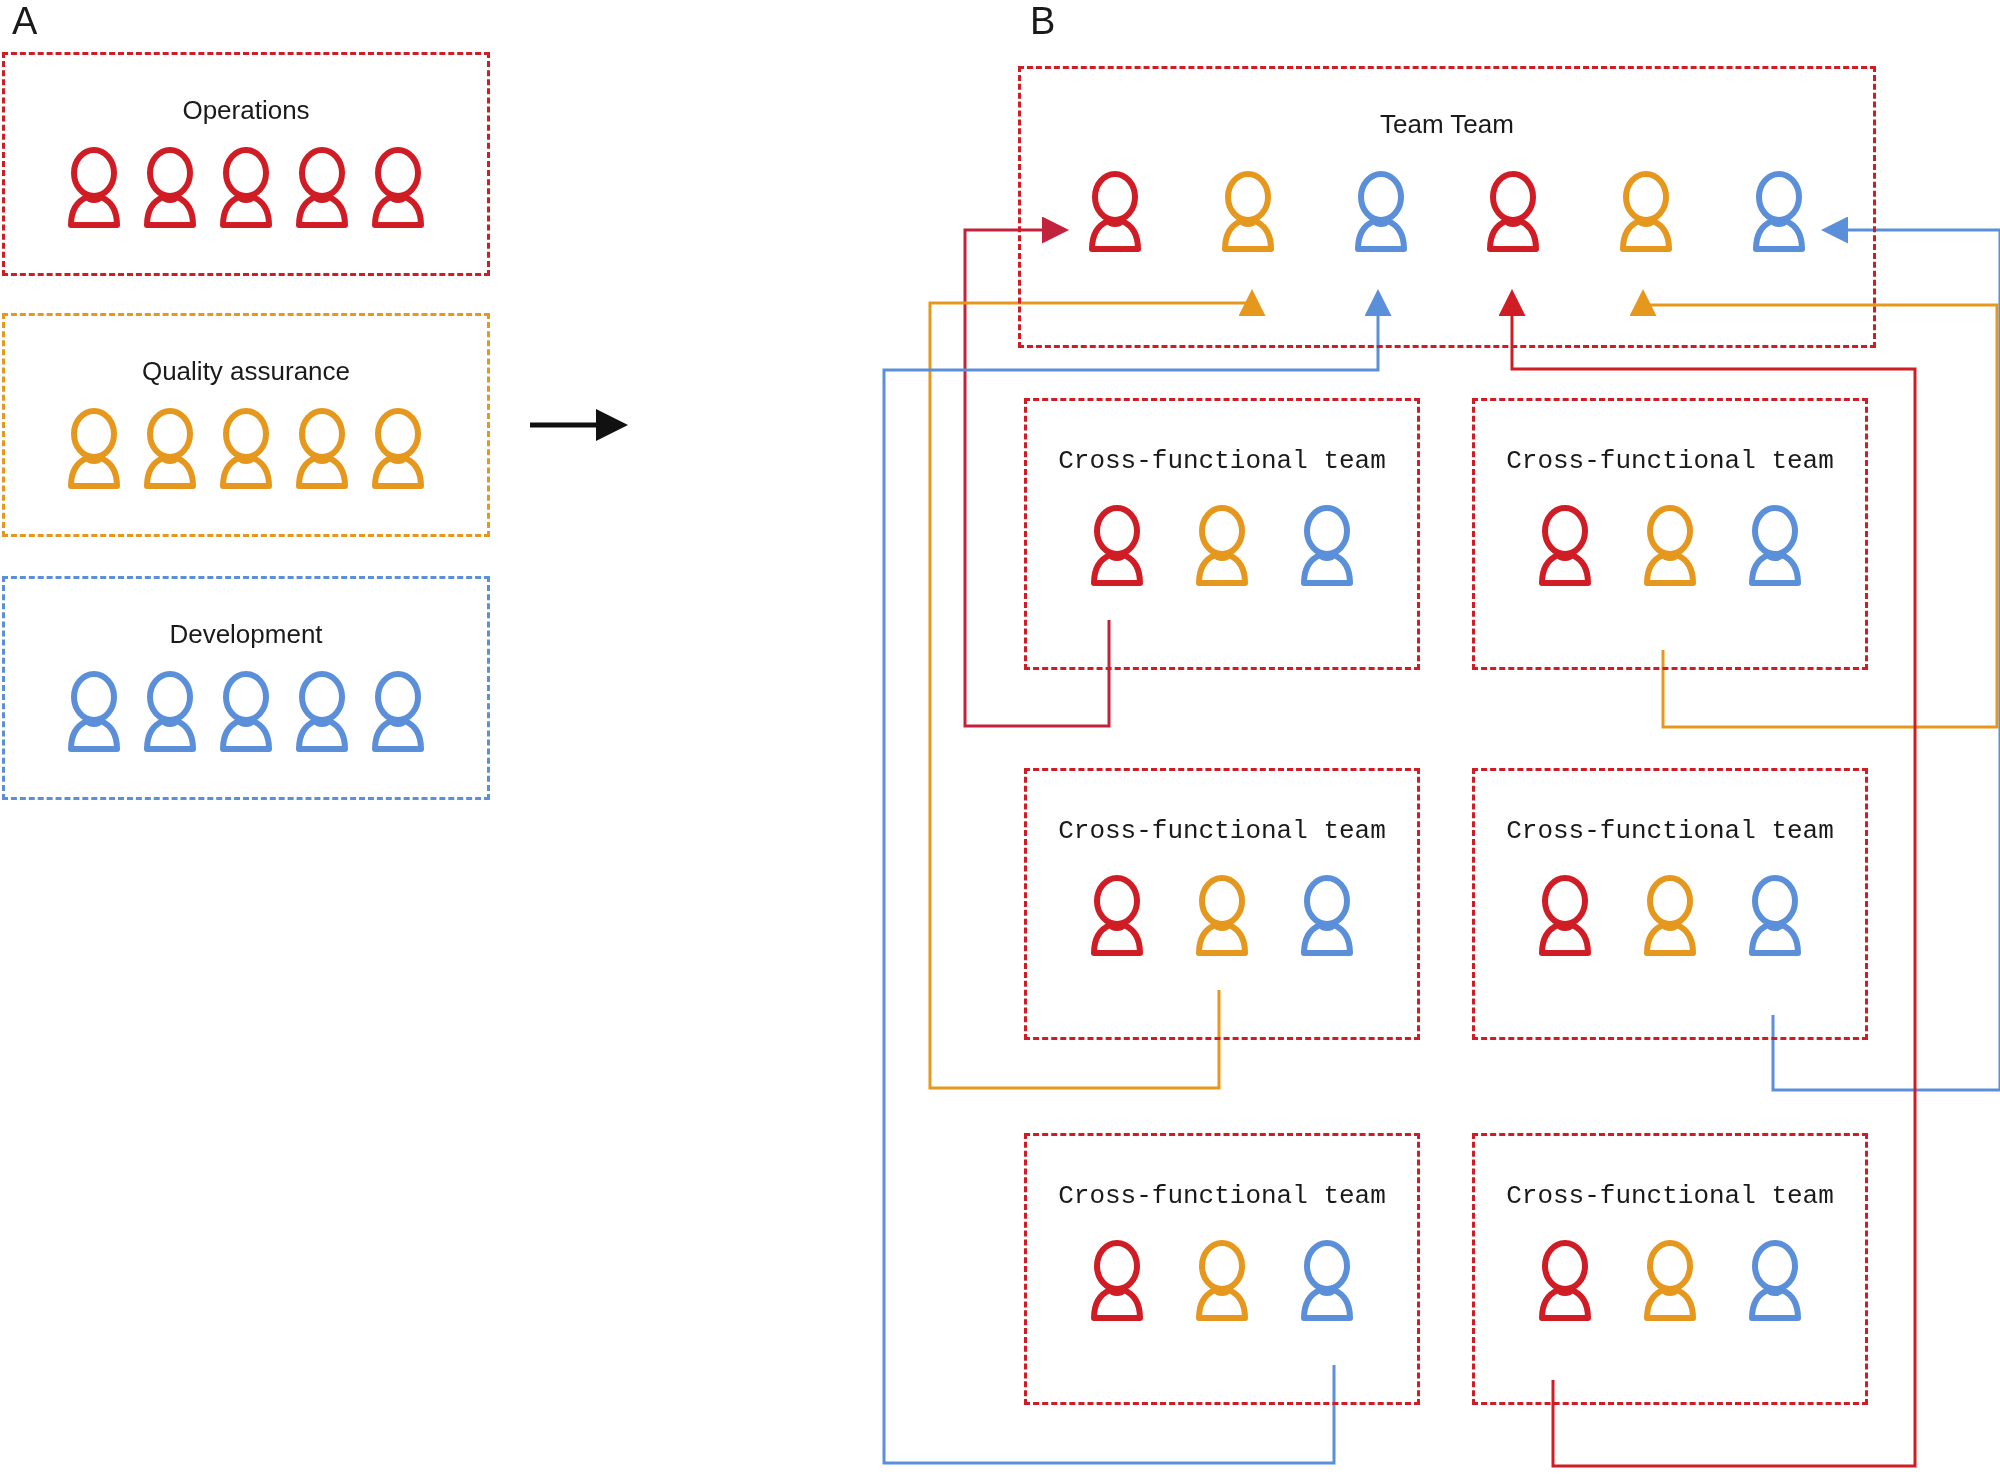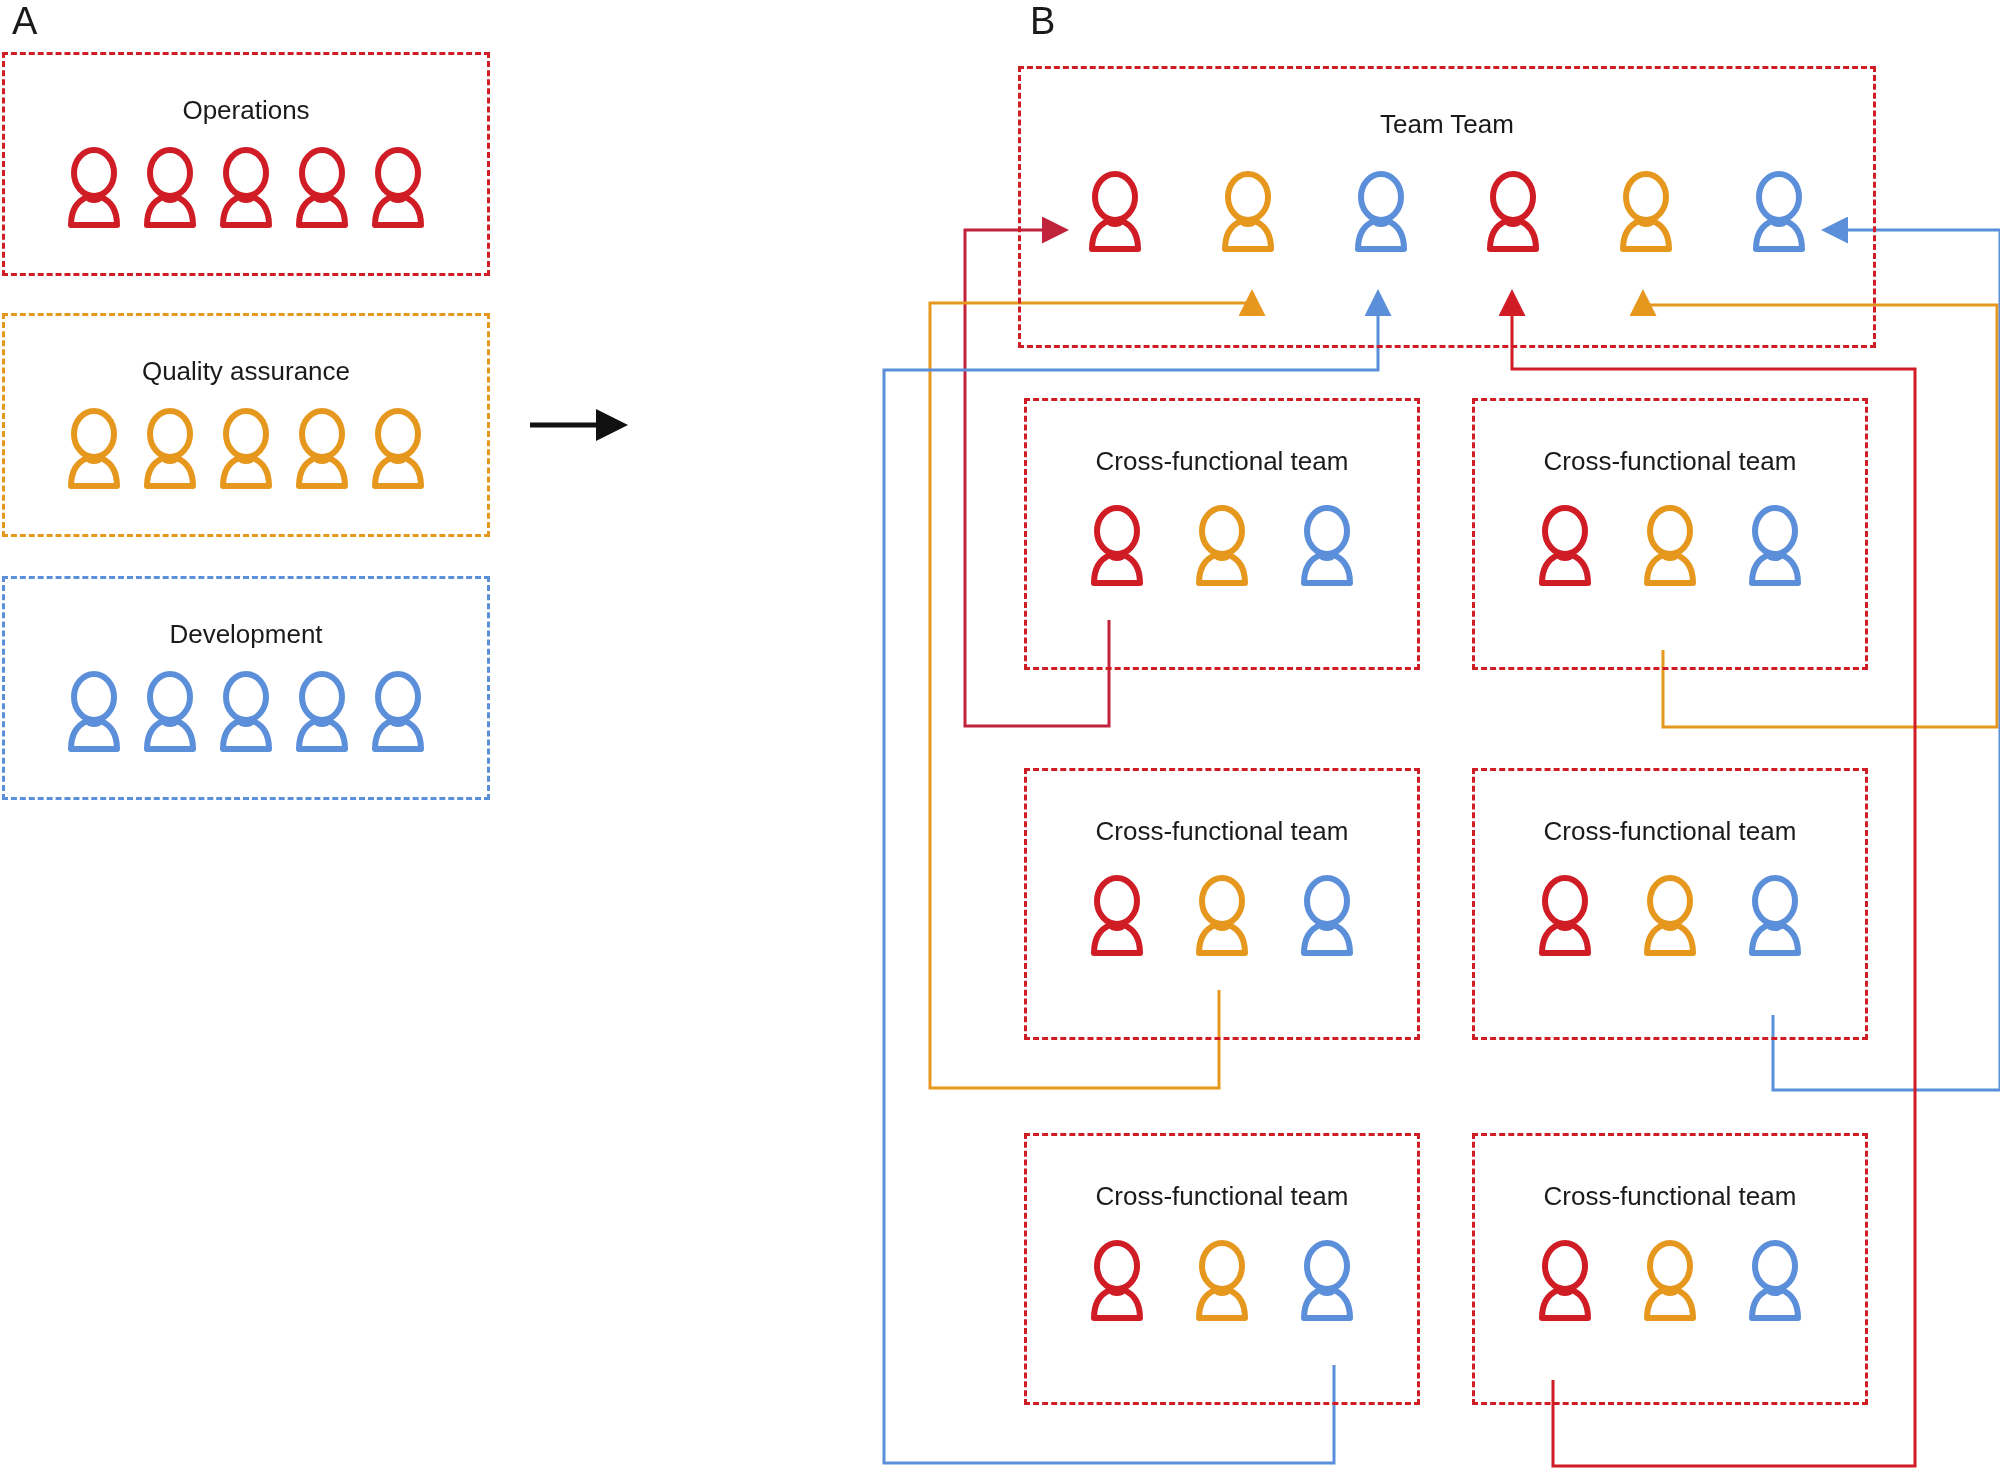--- a/index.html
+++ b/index.html
@@ -4,21 +4,21 @@
 <style>
   html,body{margin:0;padding:0;background:#ffffff;}
   body{width:2000px;height:1474px;font-family:"Liberation Sans",sans-serif;overflow:hidden;}
   #stage{position:relative;width:2000px;height:1474px;background:#fff;}
   #wires{position:absolute;left:0;top:0;width:2000px;height:1474px;}
   .panel-letter{position:absolute;font-size:38px;color:#1a1a1a;font-family:"Liberation Sans",sans-serif;}
   .dbox{position:absolute;box-sizing:border-box;}
   .dbox .title{position:absolute;left:0;right:0;text-align:center;font-size:26px;color:#1a1a1a;}
   .row-icons{position:absolute;display:flex;justify-content:center;align-items:flex-end;}
   .person{display:block;}
-  .ct-title{font-size:25px;}
+  .ct-title{font-size:25px;font-family:Liberation Mono, monospace;}
 </style>
 </head>
 <body>
 
 <div id="stage">
 
   <svg id="wires" viewBox="0 0 2000 1474">
     <defs>
       <marker id="ah-red" markerWidth="9" markerHeight="9" refX="7" refY="4.5" orient="auto">
         <path d="M0,0 L9,4.5 L0,9 z" fill="#C0233B"></path>

